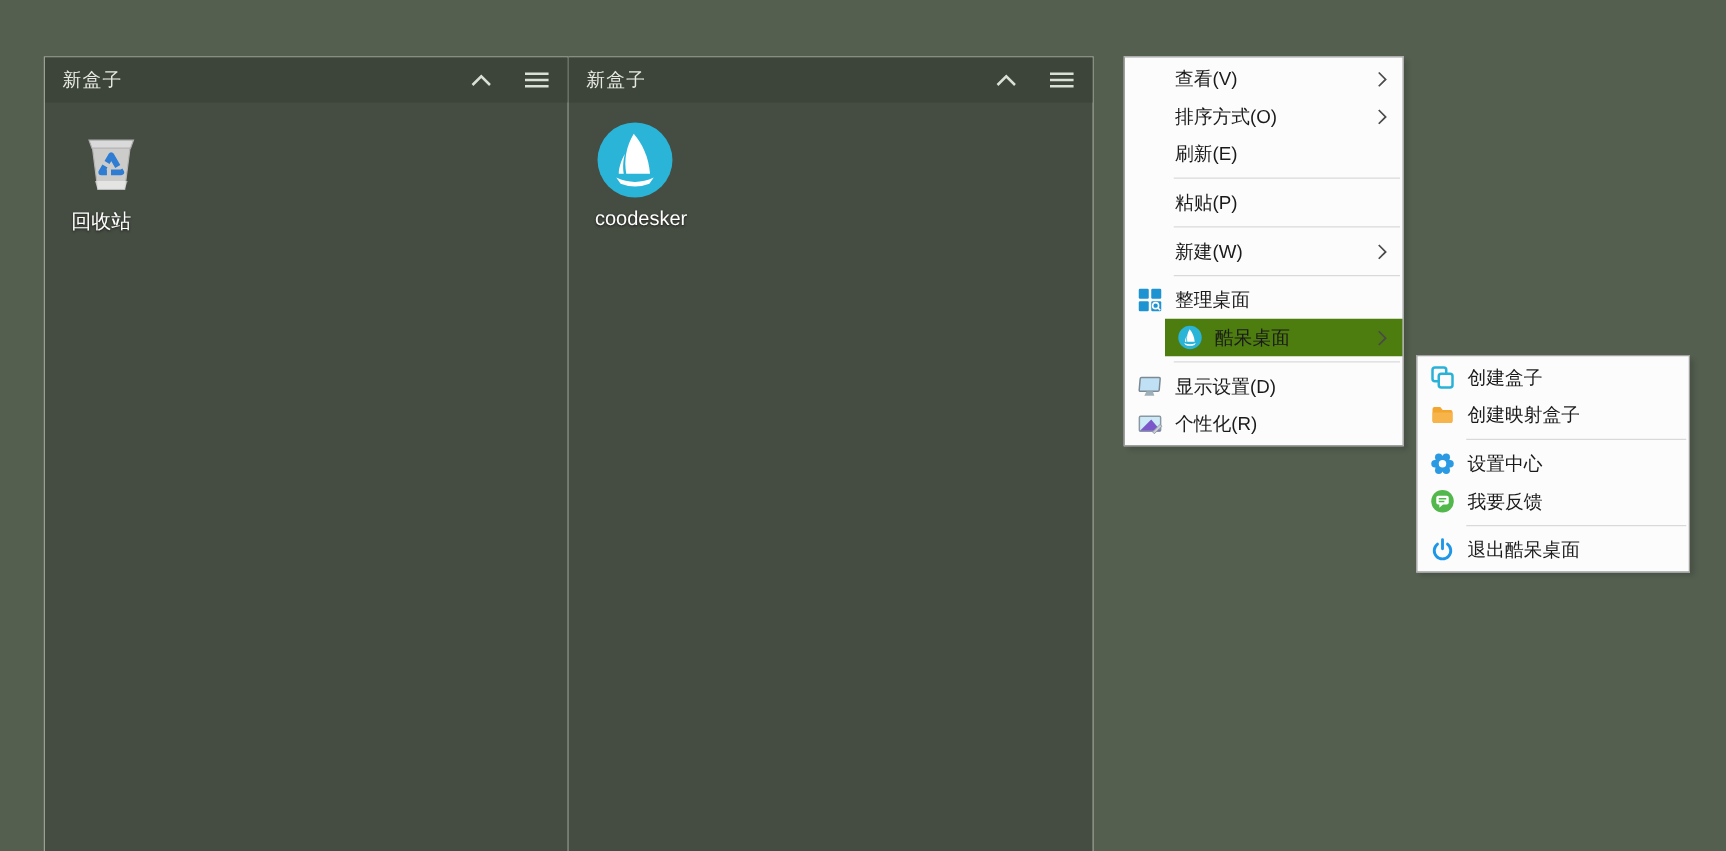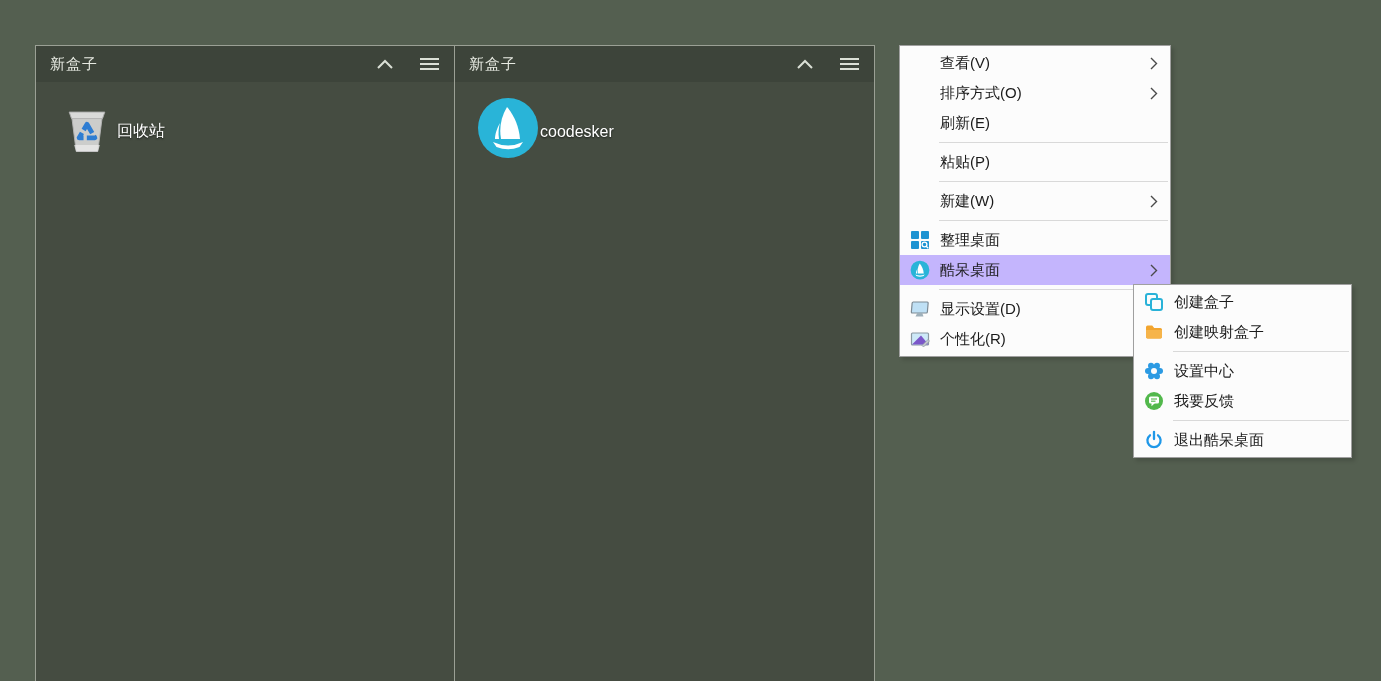--- a/index.html
+++ b/index.html
@@ -25,46 +25,46 @@
   }
   .box-title { flex:1; letter-spacing:1px; }
   .box-controls { display:flex; align-items:center; gap:22px; }
   .ctrl { width:22px; height:18px; display:flex; align-items:center; justify-content:center; cursor:pointer; }
 
   .box-body {
     padding:14px 0 0 21px;
     display:flex; gap:17px; align-items:flex-start;
   }
   .desk-icon {
-    width:96px; display:flex; flex-direction:row; align-items:center; cursor:pointer;
+    width:96px; display:flex; flex-direction:column; cursor:pointer;
   }
   .desk-icon .art { width:64px; height:64px; display:flex; align-items:center; justify-content:center; }
   .desk-icon .cap {
     margin-top:7px; color:#ffffff; font-size:16px;
     text-shadow:0 1px 2px rgba(0,0,0,0.65);
     white-space:nowrap;
   }
 
   
   .menu {
     position:absolute; background:#fcfcfc;
     border:1px solid #a0a0a0;
     padding:2px 0;
     font-size:15px; color:#1a1a1a;
     box-shadow:3px 3px 4px rgba(0,0,0,0.15);
   }
-  .main-menu { left:899px; top:45px;  width:272px; }
+  .main-menu { left:899px; top:45px;  width:224px; }
   .sub-menu  { left:1133px; top:284px; width:219px; }
   .mi {
     height:30px; display:flex; align-items:center; cursor:pointer;
   }
   .mi .gutter { width:40px; display:flex; align-items:center; justify-content:center; flex:0 0 40px; }
   .mi .lbl { flex:1; white-space:nowrap; }
   .mi .arr { width:20px; flex:0 0 20px; display:flex; align-items:center; justify-content:flex-start; }
-  .mi-hl { background:#c4b5fd; }
+  .mi-hl { background:#4d7c0f;margin-left:32px; }
   .msep { height:1px; background:#d9d9d9; margin:4px 2px 4px 39px; }
 
   svg { display:block; }
 </style>
 </head>
 <body>
 
 <svg width="0" height="0" style="position:absolute">
   <defs>
     <linearGradient id="scr" x1="0" y1="0" x2="1" y2="1">

